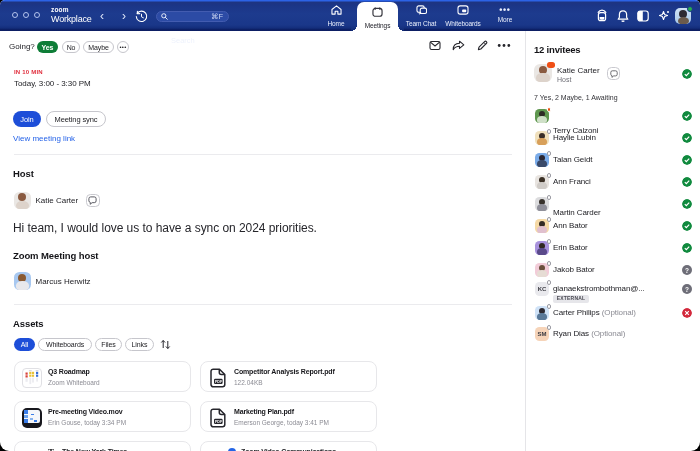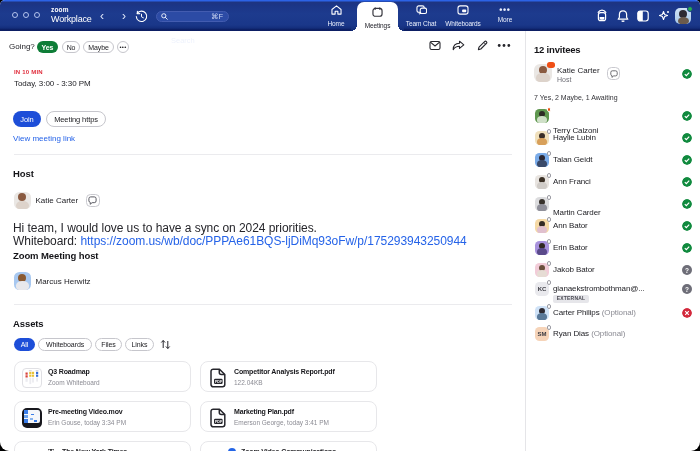--- a/index.html
+++ b/index.html
@@ -194,35 +194,34 @@
   <svg class="abs" style="left:497px;top:43px" width="14" height="5" viewBox="0 0 14 5">
     <circle cx="2.2" cy="2.5" r="1.4" fill="#26262c"></circle>
       <circle cx="7" cy="2.5" r="1.4" fill="#26262c"></circle>
       <circle cx="11.8" cy="2.5" r="1.4" fill="#26262c"></circle>
   </svg>
 
   <div class="abs" style="left:14px;top:69px;font-size:6px;font-weight:bold;color:#e02d3c;letter-spacing:.2px">IN 10 MIN</div>
   <div class="abs" style="left:14px;top:78.5px;font-size:8px;color:#1c1c21;letter-spacing:-0.05px">Today, 3:00 - 3:30 PM</div>
 
   <div class="pill blue" style="left:13px;top:111px;width:28px;height:16px;font-size:7.5px">Join</div>
-  <div class="pill outline" style="left:46px;top:111px;width:60px;height:16px;font-size:7.5px">Meeting https</div>
+  <div class="pill outline" style="left:46px;top:111px;width:60px;height:16px;font-size:7.5px">Meeting sync</div>
   <div class="abs link" style="left:13px;top:134px;font-size:8px">View meeting link</div>
 
   <div class="h-divider" style="top:154px"></div>
 
   <div class="sec-h" style="left:13px;top:168px">Host</div>
   <div class="av22 face" style="left:13.5px;top:191.5px;background:#eae7e4;--h:#8a5a40;--b:#ddd3cb"></div>
   <div class="abs" style="left:35.5px;top:196px;font-size:8px;color:#1c1c21">Katie Carter</div>
   <div class="chatbtn" style="left:86px;top:193.5px;width:13.5px;height:13.5px">
     <svg width="9" height="9" viewBox="0 0 10 10">
         <path d="M1 3 A2 2 0 0 1 3 1 L7 1 A2 2 0 0 1 9 3 L9 5.4 A2 2 0 0 1 7 7.4 L4.6 7.4 L2.4 9.2 L2.6 7.2 A2 2 0 0 1 1 5.4 Z" fill="none" stroke="#4a4a52" stroke-width="1"></path>
       </svg>
   </div>
   <div class="body-txt" style="left:13px;top:221px">Hi team, I would love us to have a sync on 2024 priorities.</div>
-  <div class="body-txt" style="left:13px;top:234px">Whiteboard: <span class="link">https://zoom.us/wb/doc/PPPAe61BQS-ljDiMq93oFw/p/175293943250944</span></div>
   <div class="sec-h" style="left:13px;top:250px">Zoom Meeting host</div>
   <div class="av22 face" style="left:13.5px;top:272px;background:#a8c8f0;--h:#8a5a32;--b:#e8e8ec"></div>
   <div class="abs" style="left:35.5px;top:276.5px;font-size:8px;color:#1c1c21">Marcus Herwitz</div>
 
   <div class="h-divider" style="top:304px"></div>
 
   <div class="sec-h" style="left:13px;top:318px">Assets</div>
   <div class="pill blue" style="left:14px;top:338px;width:21px;height:13px">All</div>
   <div class="pill outline" style="left:38px;top:338px;width:54px;height:13px">Whiteboards</div>
   <div class="pill outline" style="left:95px;top:338px;width:27px;height:13px">Files</div>

